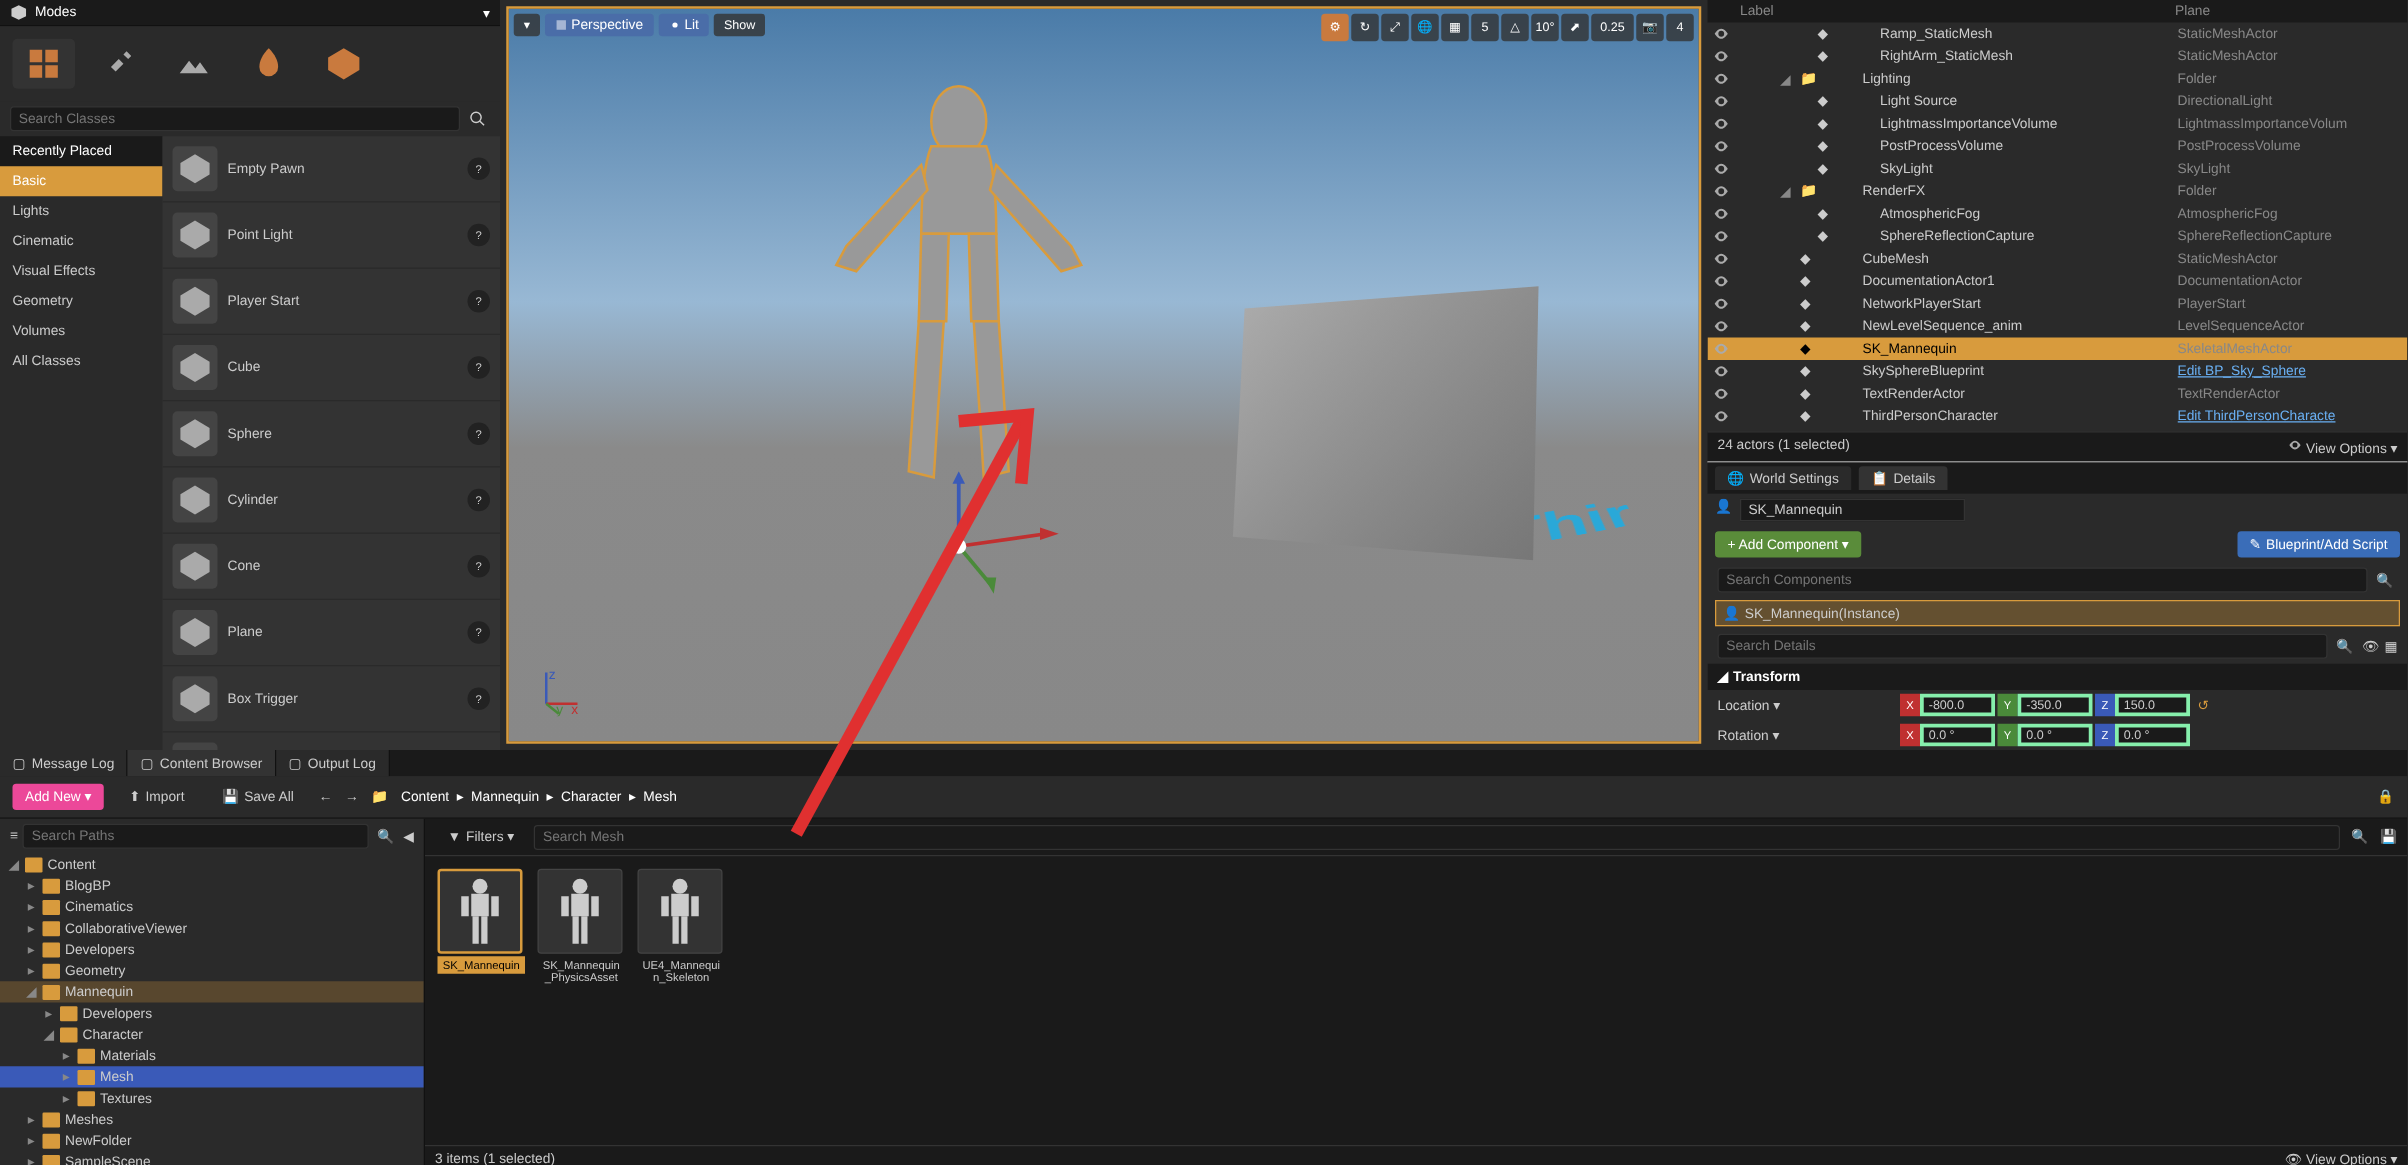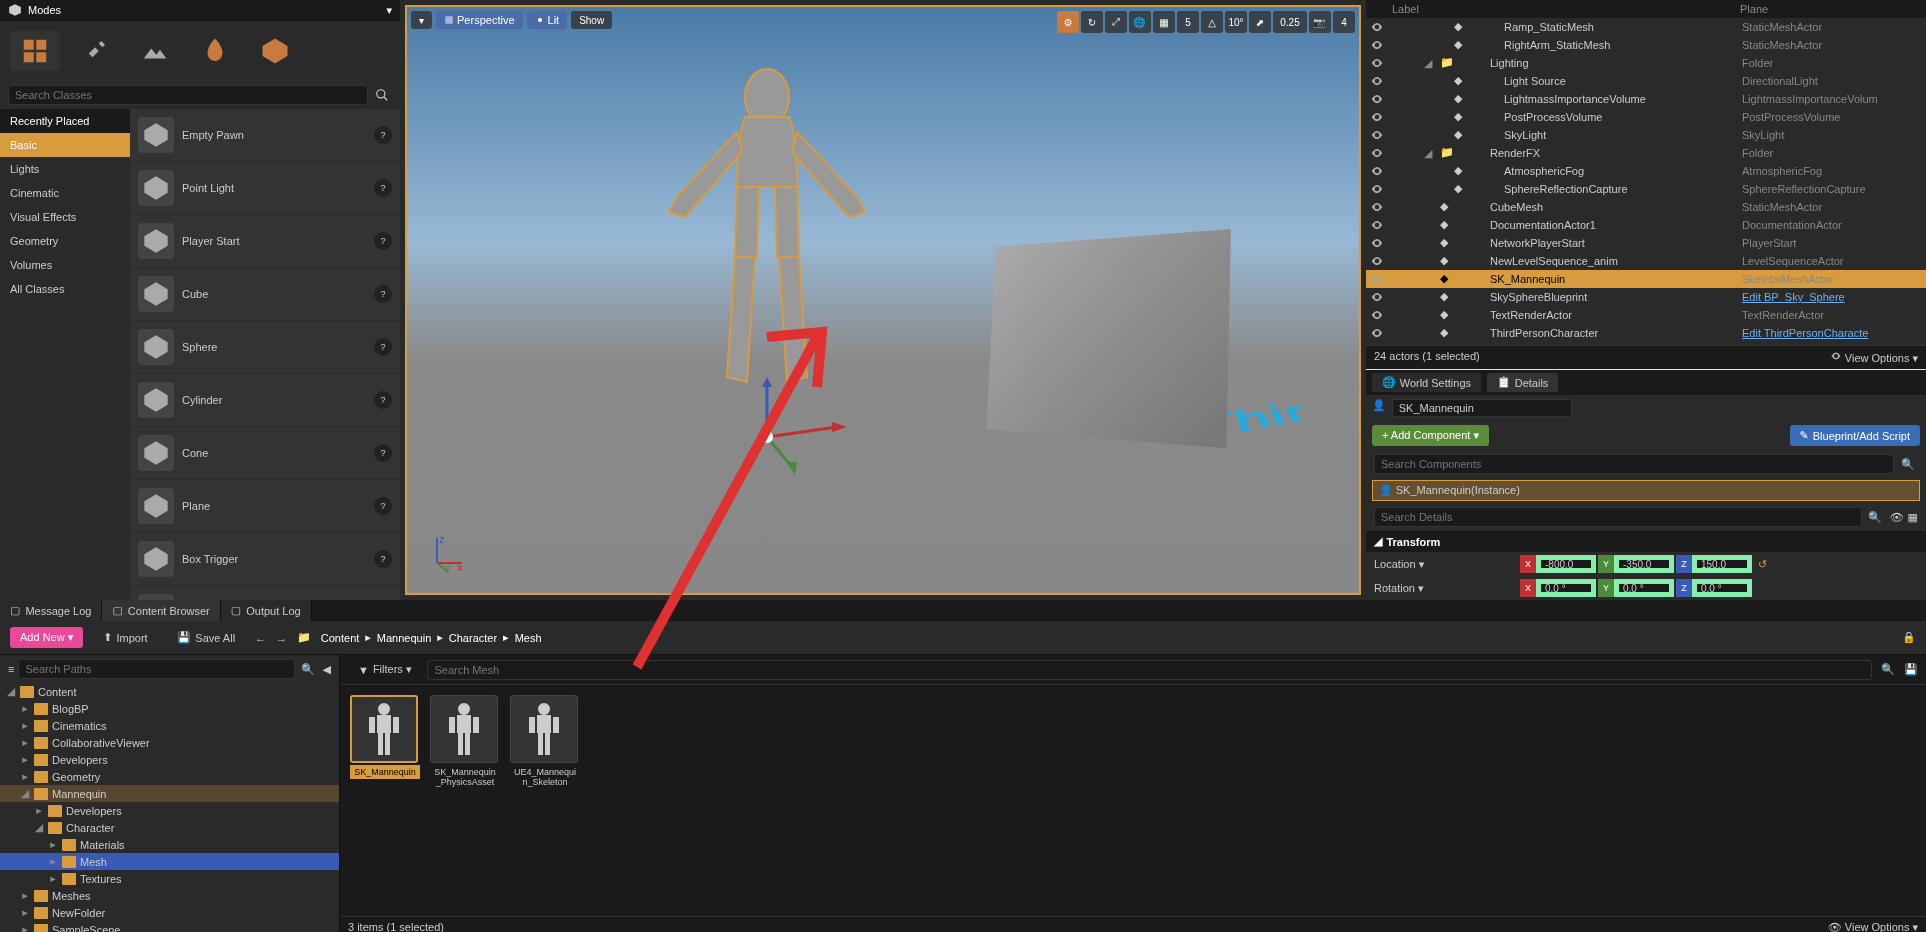--- a/index.html
+++ b/index.html
@@ -85,21 +85,21 @@
 .comp-item { background: #d89b3d55; padding: 3px 6px; border: 1px solid #d89b3d; }
 .section-header { background: #1a1a1a; padding: 4px 8px; display: flex; align-items: center; gap: 4px; color: #fff; font-weight: bold; }
 .prop-row { display: flex; align-items: center; padding: 3px 8px; gap: 6px; }
 .prop-label { width: 140px; color: #ccc; }
 .vec-input { display: flex; gap: 2px; }
 .vec-field { display: flex; align-items: center; }
 .vec-prefix { width: 16px; height: 18px; display: flex; align-items: center; justify-content: center; color: #fff; font-size: 9px; }
 .vec-prefix.x { background: #c03030; }
 .vec-prefix.y { background: #4a8a3a; }
 .vec-prefix.z { background: #3a5ab8; }
-.vec-val { width: 60px; height: 18px; background: #1a1a1a; border: 5px solid #86efac; color: #ccc; padding: 0 4px; font-size: 10px; }
+.vec-val { width: 60px; height: 18px; background: #1a1a1a; border: 3px solid #86efac; color: #ccc; padding: 0 4px; font-size: 10px; }
 svg.eye-icon { fill: #aaa; }
 .fake-mannequin { width: 50px; height: 60px; }
 </style>
 </head>
 <body>
 
 <div class="main-area">
   <div class="modes-panel">
     <div class="panel-header">
       <svg viewBox="0 0 24 24" fill="#ccc">

